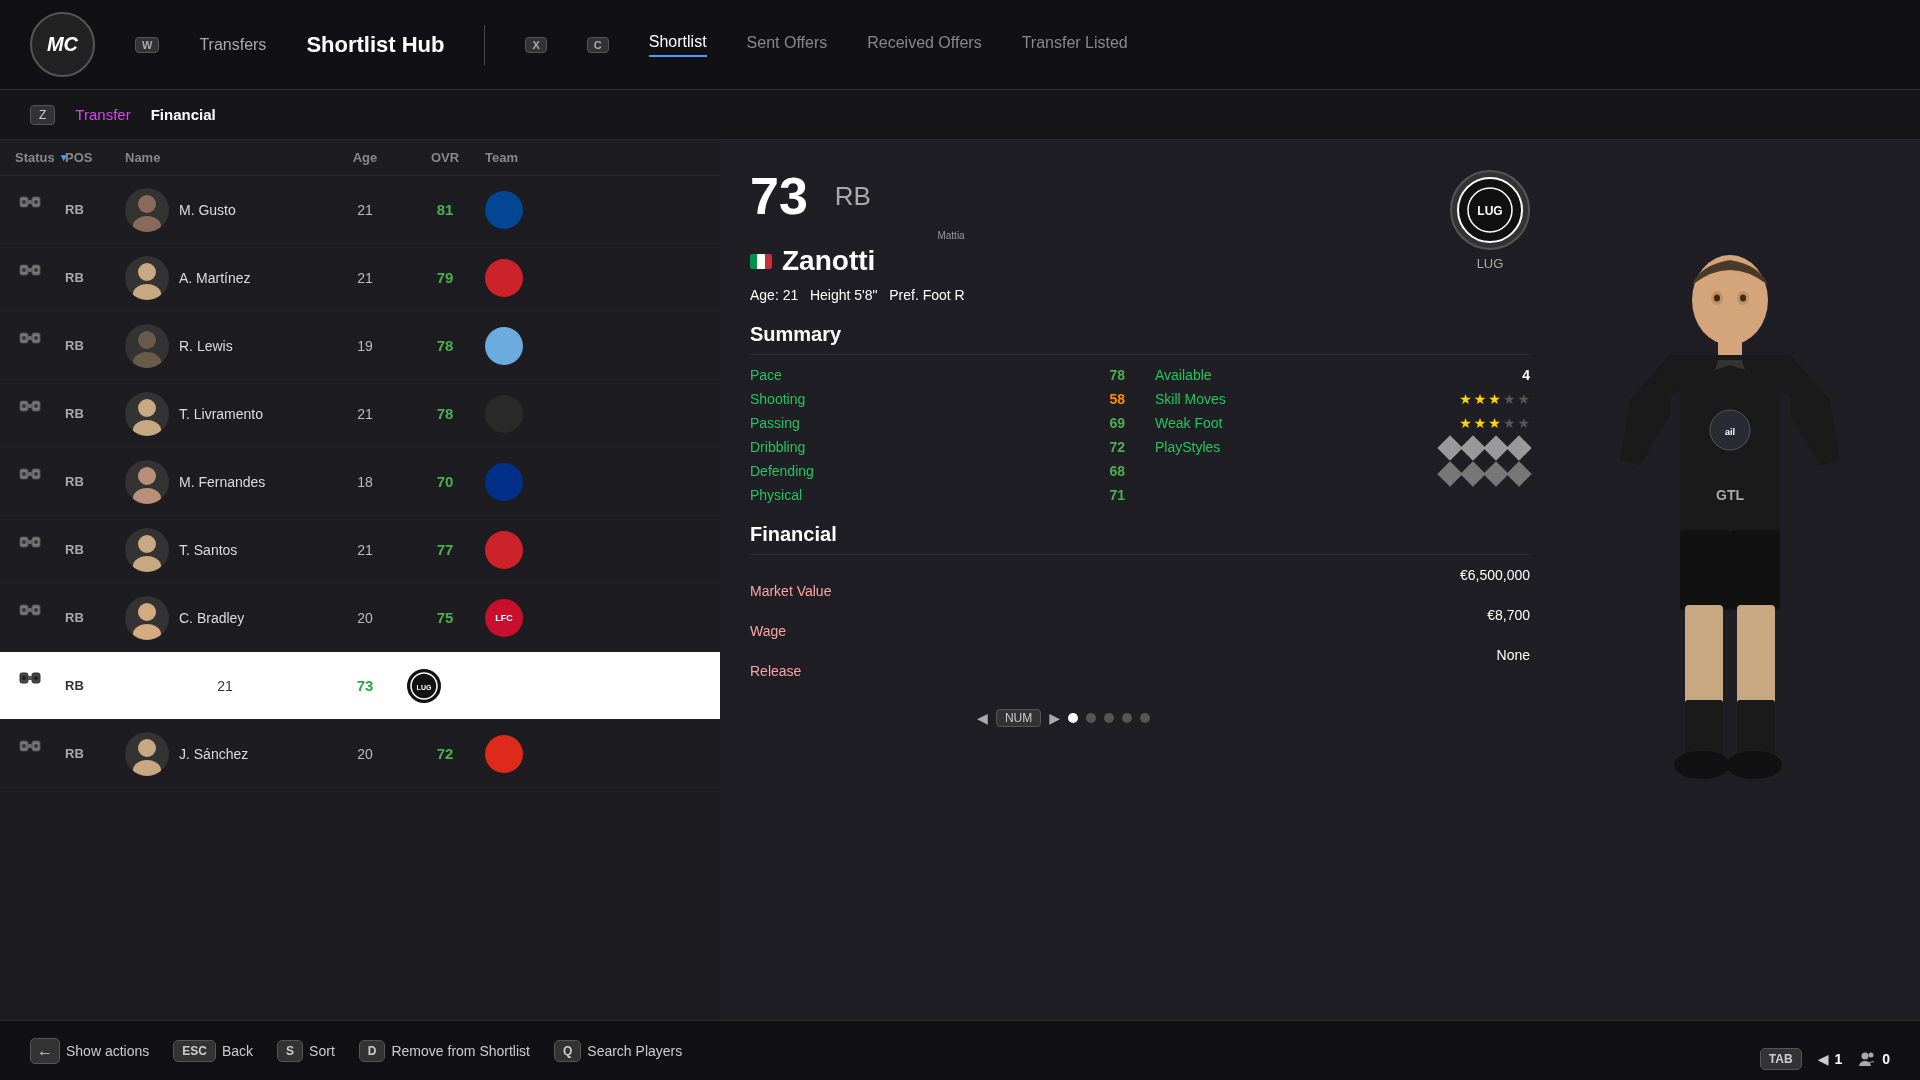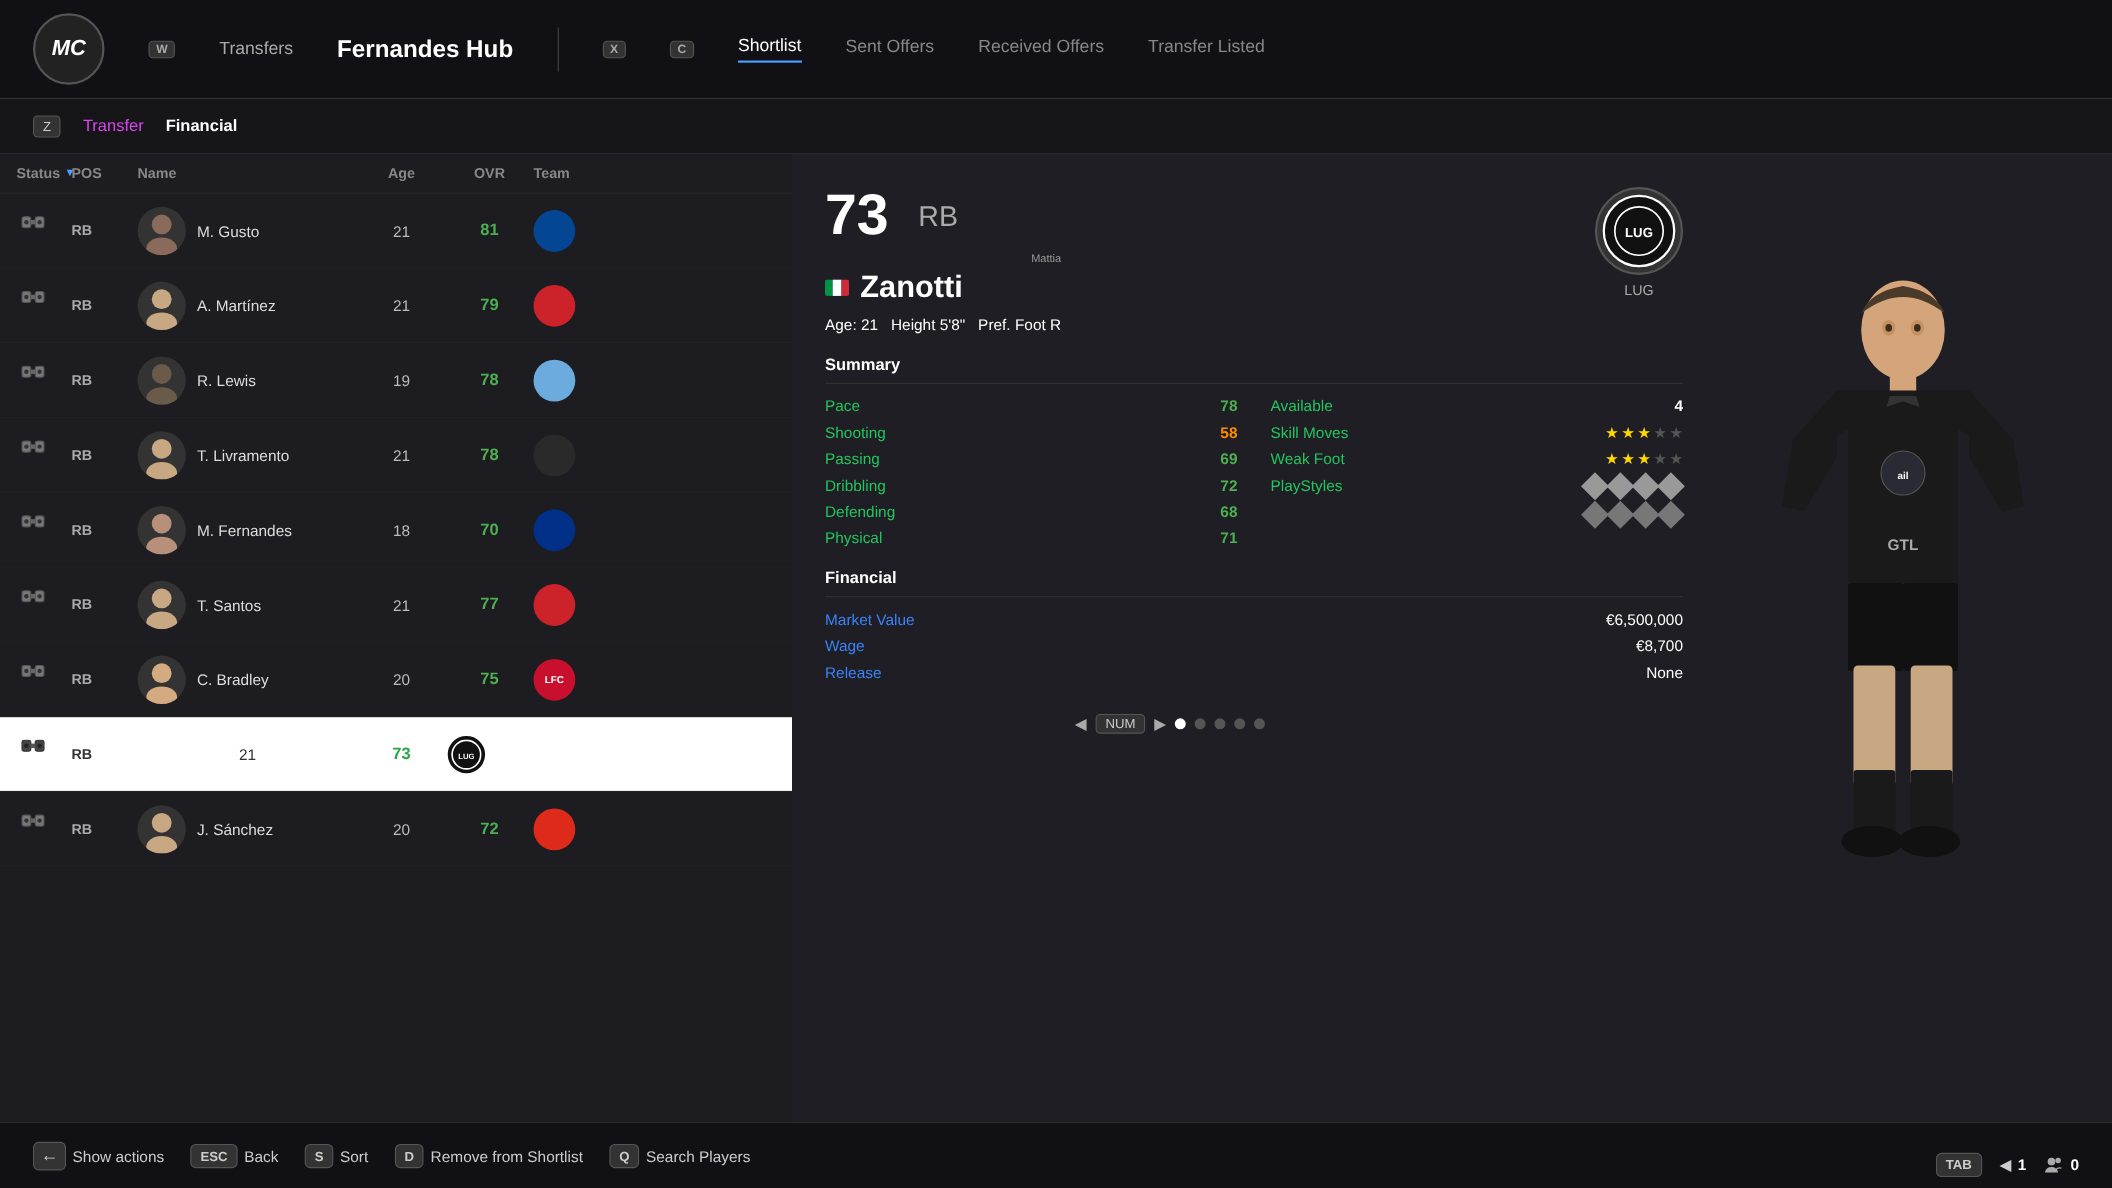--- a/index.html
+++ b/index.html
@@ -376,21 +376,21 @@
       font-size: 14px;
       color: #aaa;
       margin-top: 10px;
     }
 
     .player-meta span {
       color: #fff;
     }
 
     .section-title {
-      font-size: 15px;
+      font-size: 20px;
       font-weight: bold;
       color: #fff;
       margin: 20px 0 12px 0;
       border-bottom: 1px solid #333;
       padding-bottom: 8px;
     }
 
     .stats-grid {
       display: grid;
       grid-template-columns: 1fr 1fr;
@@ -445,21 +445,22 @@
       gap: 8px;
     }
 
     .fin-row {
       display: flex;
       justify-content: space-between;
       font-size: 14px;
     }
 
     .fin-label {
-      color: #3b82f6;
+      color: #fca5a5;
+      margin-top: 16px;
     }
 
     .fin-value {
       color: #fff;
       font-weight: 500;
     }
 
     
     .player-model {
       position: absolute;
@@ -591,21 +592,21 @@
 
   <div class="header">
     <div class="logo">
       <span>MC</span>
     </div>
 
     <span class="key-badge">W</span>
 
     <span class="nav-transfers">Transfers</span>
 
-    <span class="nav-title">Fernandes Hub</span>
+    <span class="nav-title">Shortlist Hub</span>
 
     <div class="nav-divider"></div>
 
     <div class="nav-tabs">
       <span class="key-badge">X</span>
       <span class="key-badge">C</span>
       <span class="nav-tab active">Shortlist</span>
       <span class="nav-tab">Sent Offers</span>
       <span class="nav-tab">Received Offers</span>
       <span class="nav-tab">Transfer Listed</span>

